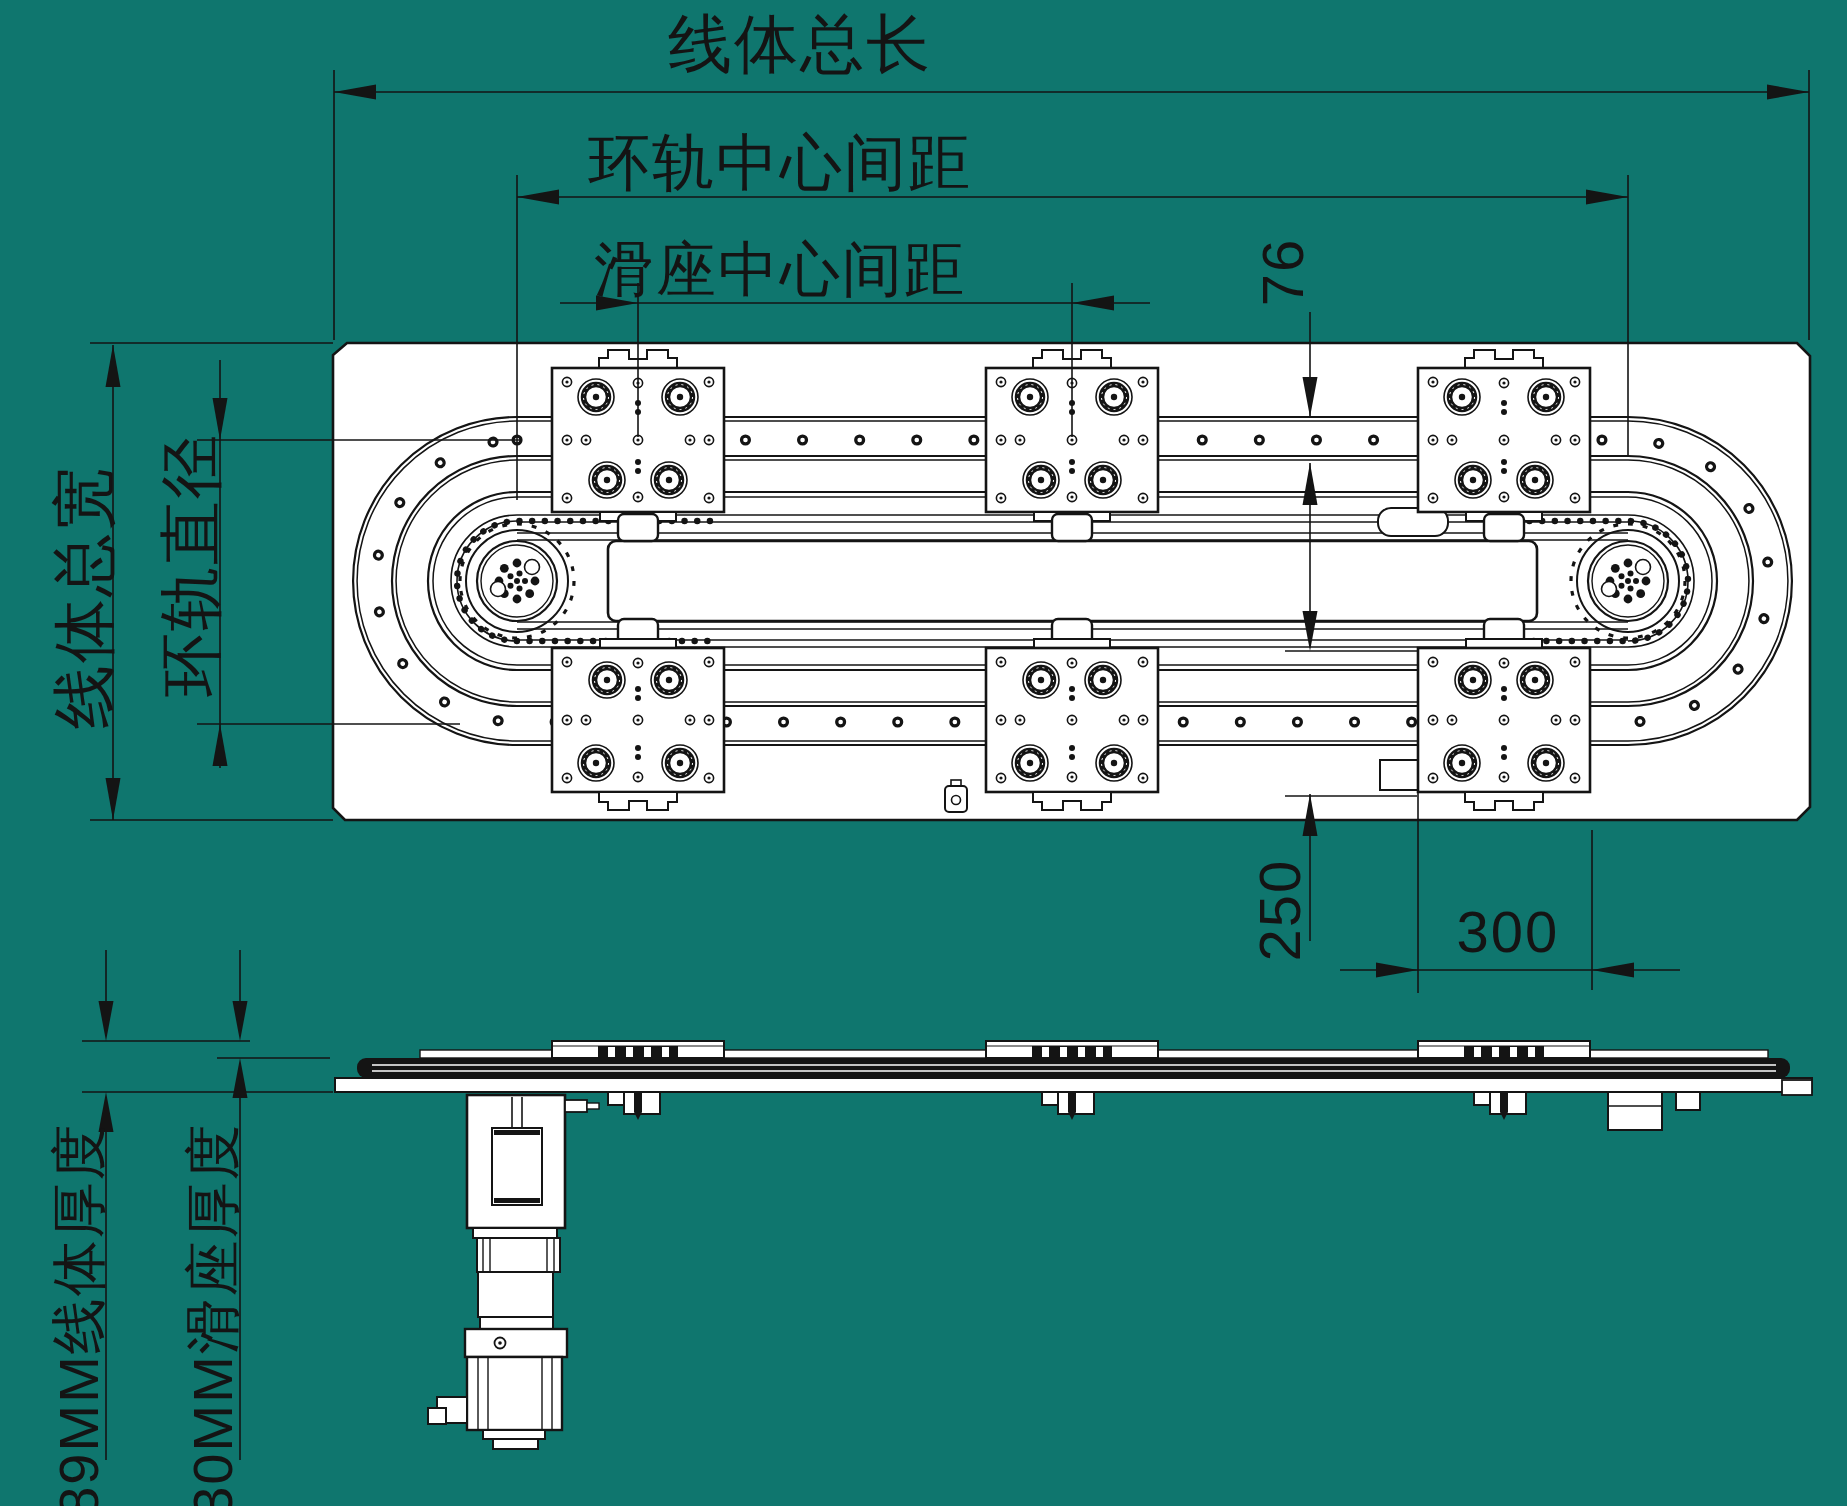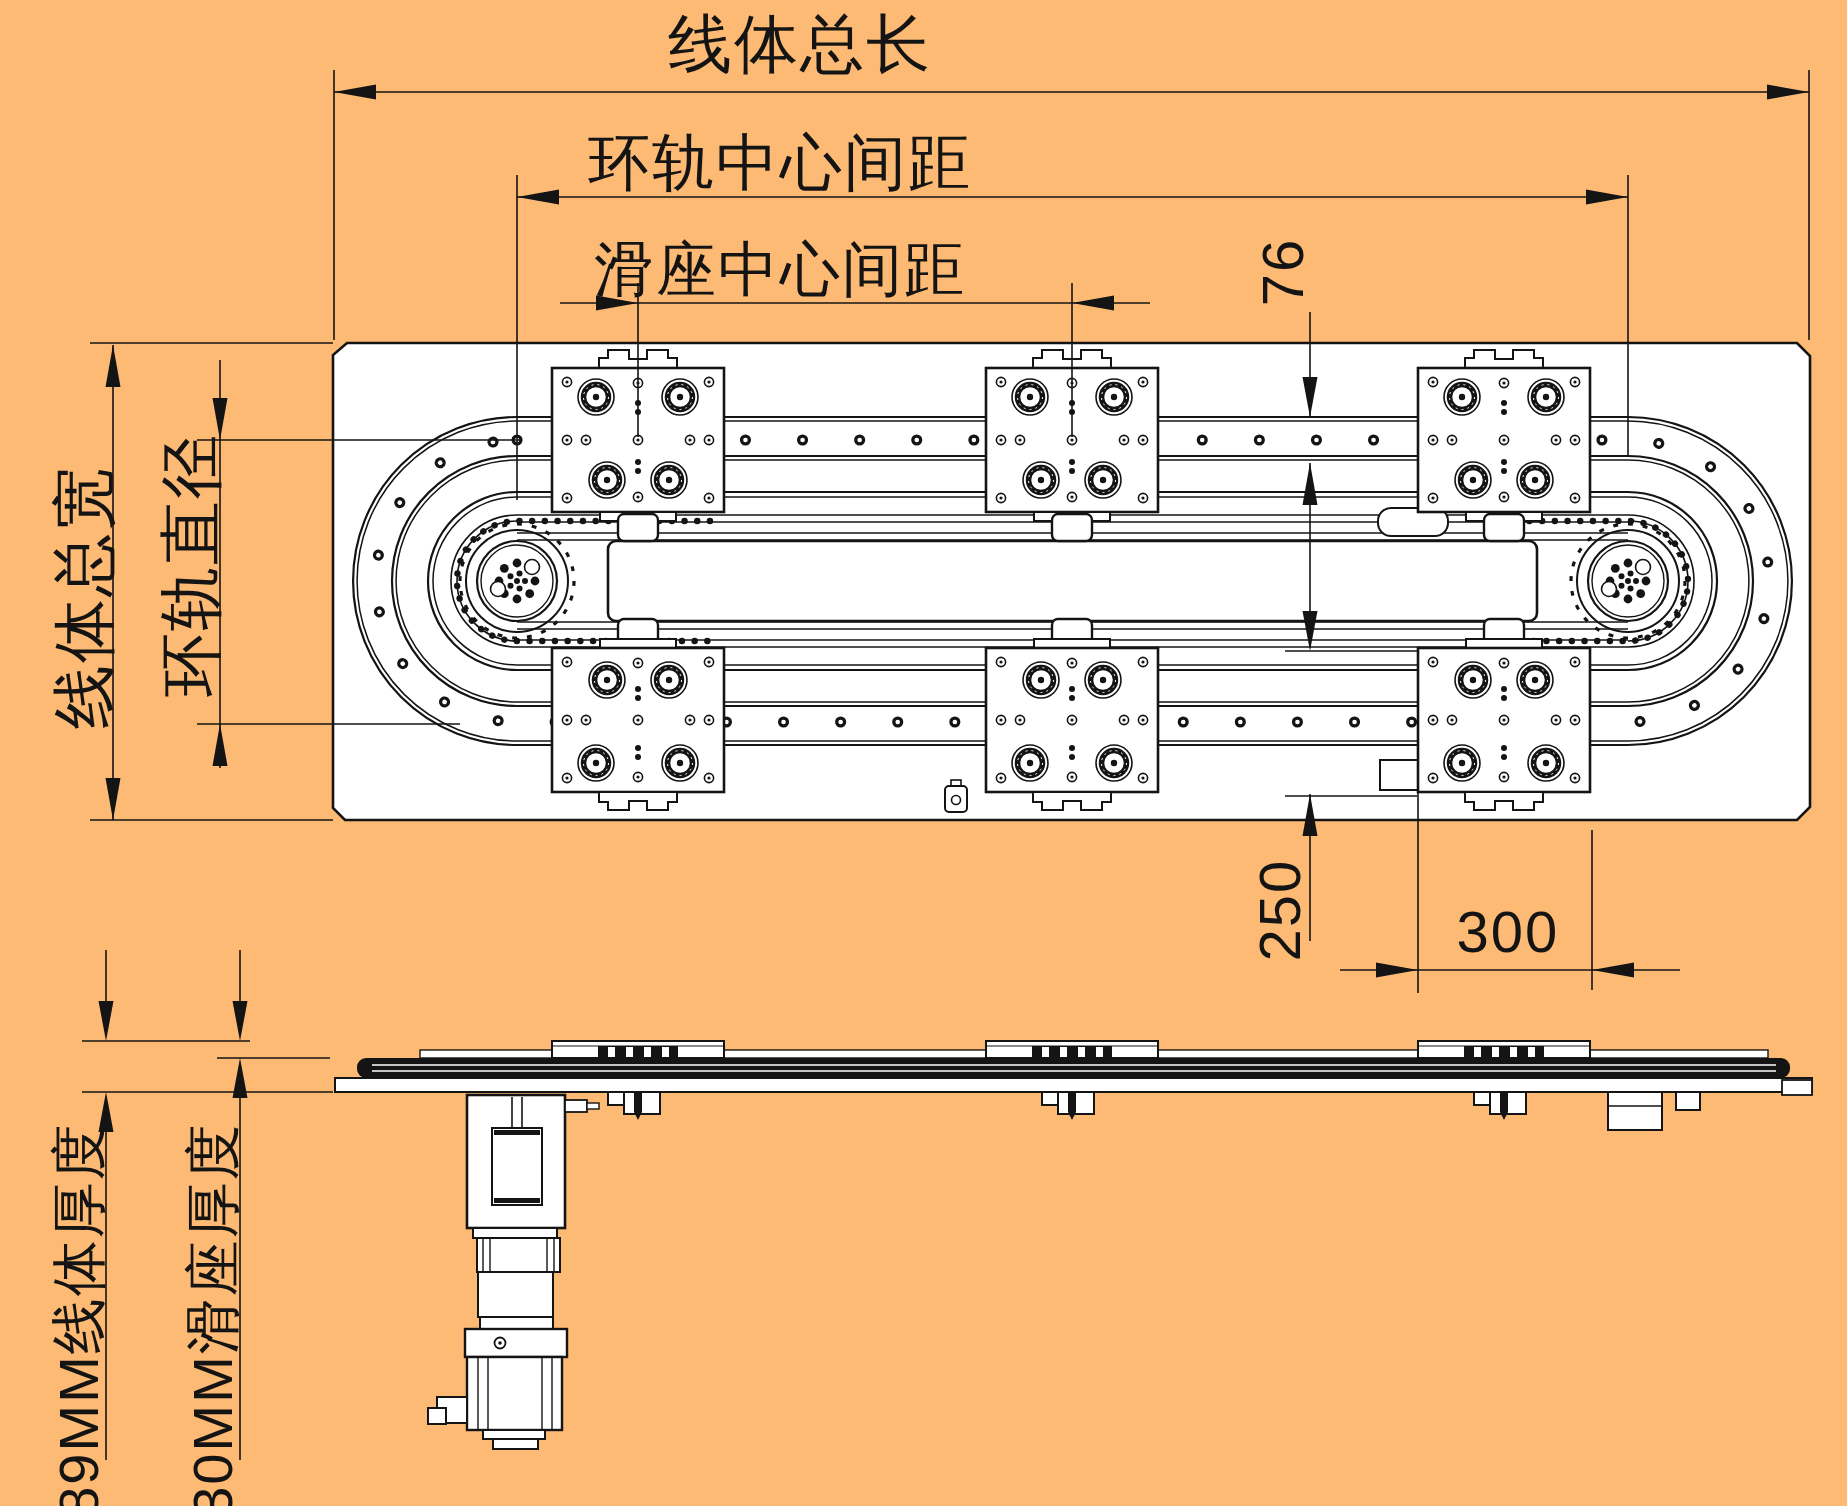--- a/index.html
+++ b/index.html
@@ -1,16 +1,16 @@
 <!DOCTYPE html>
 <html><head>
 <meta charset="utf-8">
 <style>
   html,body{margin:0;padding:0;background:#fff;}
-  .page{position:relative;width:1847px;height:1506px;background:#fdba74;overflow:hidden;}
+  .page{position:relative;width:1847px;height:1506px;background:#0f766e;overflow:hidden;}
   svg{display:block;}
   text{font-family:"Liberation Sans","DejaVu Sans",sans-serif;fill:#141414;letter-spacing:2px;}
   .ln{stroke:#141414;fill:none;}
   .fillw{fill:#ffffff;stroke:#141414;}
   .blk{fill:#141414;stroke:none;}
 </style>
 </head>
 <body>
 
 <div class="page">

